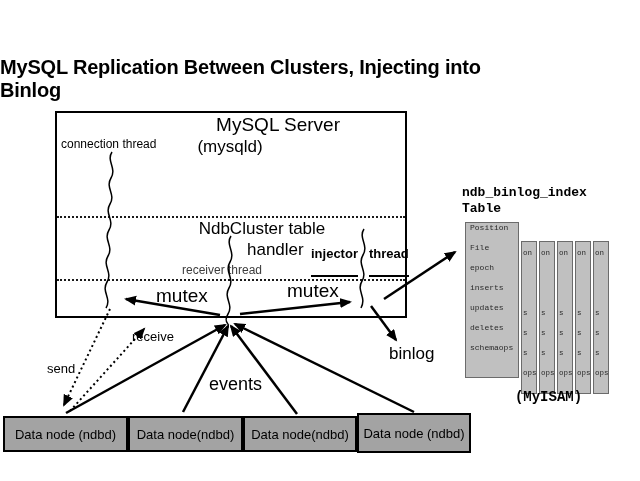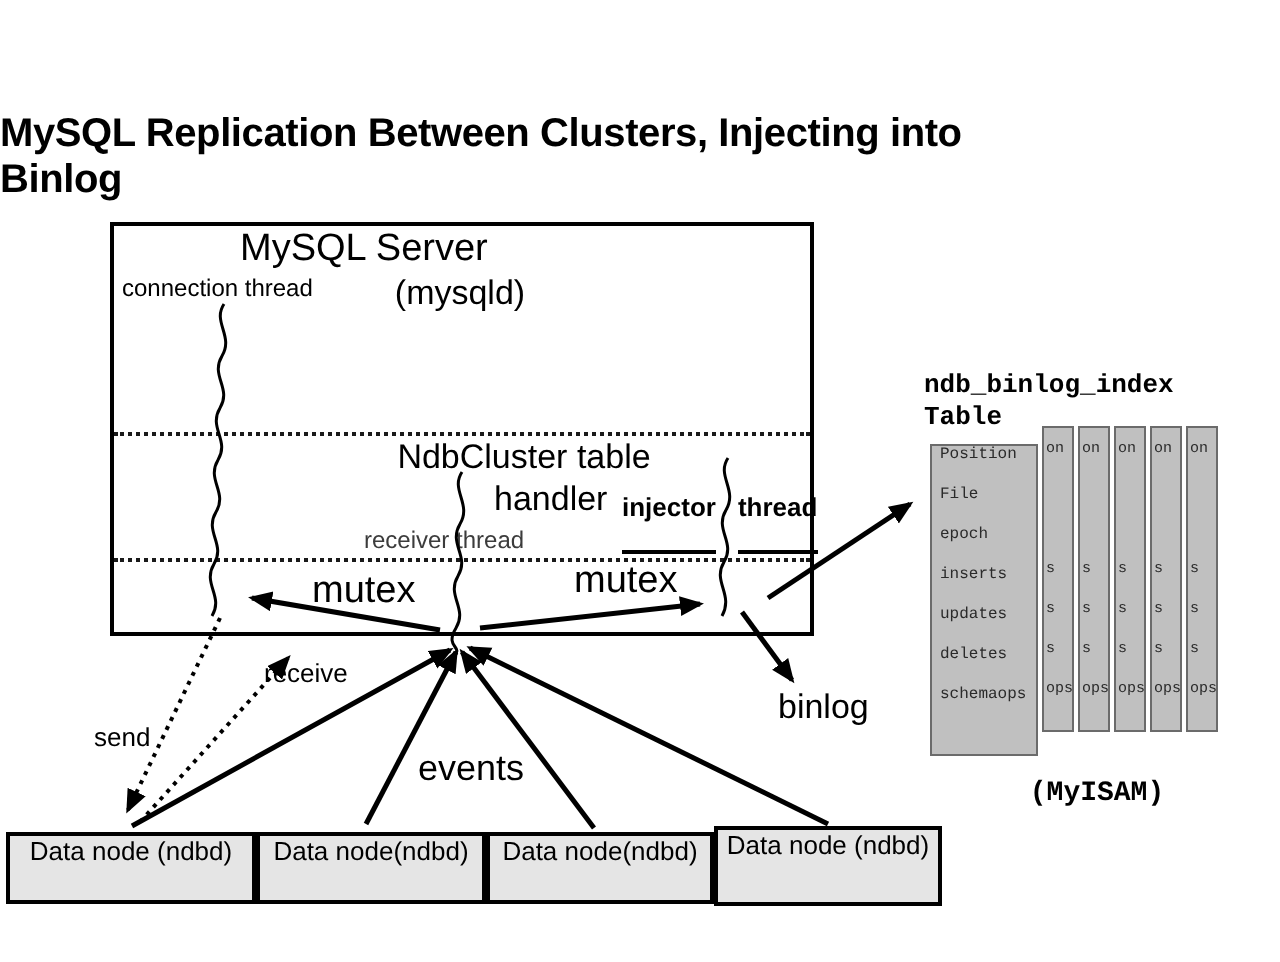--- a/index.html
+++ b/index.html
@@ -8,44 +8,44 @@
     font-family:"Liberation Sans",sans-serif;color:#000;overflow:hidden;
   }
   .abs{position:absolute;}
   
   #title{left:0;top:56px;width:512px;text-align:left;font-size:20px;font-weight:bold;letter-spacing:-0.2px;}
   
   #server-box{left:55px;top:111px;width:348px;height:203px;border:2px solid #000;background:#fff;}
   .dotline{left:57px;width:348px;height:0;border-top:2px dotted #1a1a1a;}
   #dotline-1{top:216px;}
   #dotline-2{top:279px;}
-  #server-title{left:120px;top:114px;width:220px;text-align:left;font-size:19px;}
+  #server-title{left:120px;top:114px;width:220px;text-align:right;font-size:19px;}
   #server-process{left:120px;top:137px;width:220px;text-align:center;font-size:17px;font-family:Liberation Sans, sans-serif;}
   #connection-thread-label{left:61px;top:137px;font-size:12px;}
   #handler-line1{left:186px;top:219px;width:152px;text-align:center;font-size:17px;}
   #handler-line2{left:247px;top:240px;font-size:17px;}
   #receiver-thread-label{left:182px;top:263px;font-size:12px;color:#3c3c3c;}
   #injector-thread-label{left:311px;top:246px;font-size:13px;font-weight:bold;display:flex;gap:11px;}
   #injector-thread-label span{border-bottom:2px solid #000;padding-bottom:14px;}
   #mutex-left-label{left:156px;top:285px;font-size:19px;}
   #mutex-right-label{left:287px;top:280px;font-size:19px;}
   
   #send-label{left:47px;top:361px;font-size:13px;}
   #receive-label{left:132px;top:329px;font-size:13px;}
   #events-label{left:209px;top:374px;font-size:18px;}
   #binlog-label{left:389px;top:344px;font-size:17px;}
   
   #idx-title{left:462px;top:185px;width:156px;text-align:left;font-family:"Liberation Mono",monospace;font-weight:bold;font-size:13px;line-height:16px;}
   #idx-card{left:465px;top:222px;width:54px;height:156px;box-sizing:border-box;padding-top:0;}
   .idx-row{height:20px;font-family:"Liberation Mono",monospace;font-size:8px;color:#2a2a2a;padding-left:4px;white-space:nowrap;}
-  .idx-strip{top:213px;width:16px;height:153px;box-sizing:border-box;padding-top:7px;}
+  .idx-strip{top:241px;width:16px;height:153px;box-sizing:border-box;padding-top:7px;}
   .strip-cell{height:20px;font-family:"Liberation Mono",monospace;font-size:7.5px;color:#2a2a2a;padding-left:1px;overflow:hidden;}
   #engine-label{left:466px;top:389px;width:165px;text-align:center;font-family:"Liberation Mono",monospace;font-weight:bold;font-size:14px;}
   
-  .data-node{border:2px solid #000;background:#e5e5e5;display:flex;justify-content:center;font-size:13px;white-space:nowrap;}
+  .data-node{border:2px solid #000;background:#a3a3a3;display:flex;align-items:center;justify-content:center;font-size:13px;white-space:nowrap;}
   #node-1{left:3px;top:416px;width:121px;height:32px;}
   #node-2{left:128px;top:416px;width:111px;height:32px;}
   #node-3{left:243px;top:416px;width:110px;height:32px;}
   #node-4{left:357px;top:413px;width:110px;height:36px;}
   
   #overlay{left:0;top:0;width:640px;height:481px;pointer-events:none;}
 </style>
 </head>
 <body>
 

